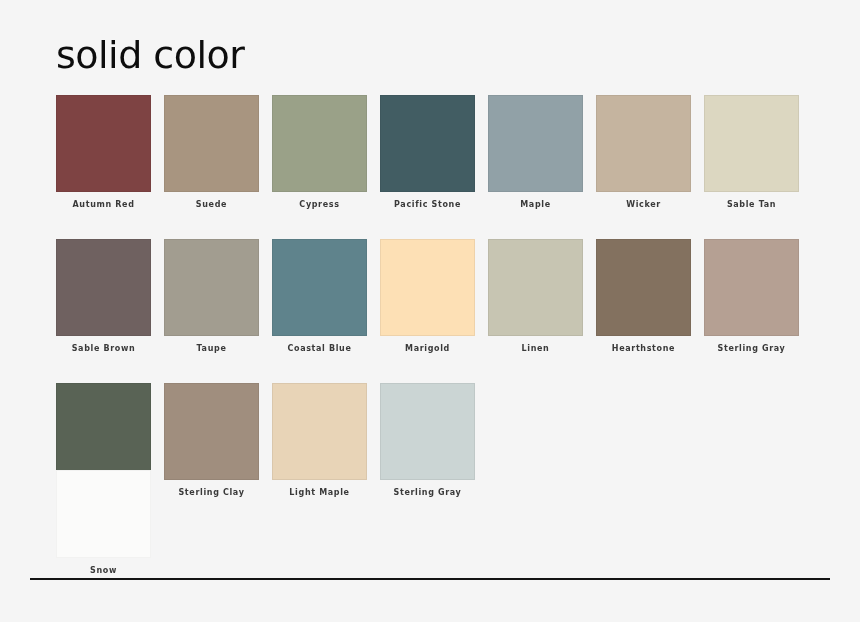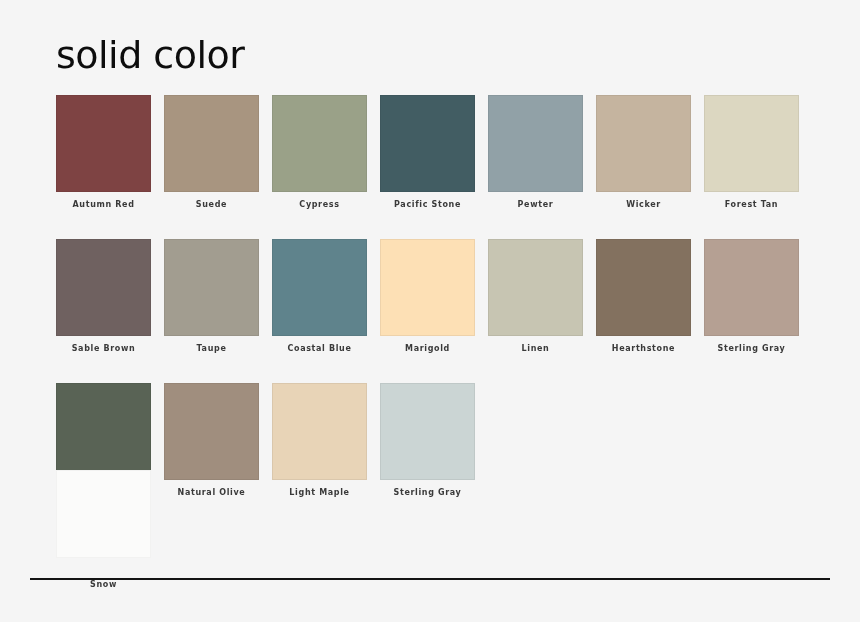--- a/index.html
+++ b/index.html
@@ -76,21 +76,21 @@
     top: 470px;
     width: 95px;
   }
 
   .extra-row .swatch {
     height: 88px;
     border: 1px solid rgba(0, 0, 0, 0.035);
   }
 
   .extra-row .swatch-label {
-    margin-top: 23px;
+    margin-top: 9px;
   }
 
   .bottom-rule {
     position: absolute;
     left: 30px;
     top: 578px;
     width: 800px;
     height: 2px;
     background: #141414;
   }
@@ -114,29 +114,29 @@
       <div class="cell">
         <div class="swatch" style="background: rgb(154, 161, 136);"></div>
         <div class="swatch-label">Cypress</div>
       </div>
       <div class="cell">
         <div class="swatch" style="background: rgb(66, 93, 99);"></div>
         <div class="swatch-label">Pacific Stone</div>
       </div>
       <div class="cell">
         <div class="swatch" style="background: rgb(145, 161, 167);"></div>
-        <div class="swatch-label">Pewter</div>
+        <div class="swatch-label">Maple</div>
       </div>
       <div class="cell">
         <div class="swatch" style="background: rgb(197, 180, 159);"></div>
         <div class="swatch-label">Wicker</div>
       </div>
       <div class="cell">
         <div class="swatch" style="background: rgb(220, 215, 193);"></div>
-        <div class="swatch-label">Forest Tan</div>
+        <div class="swatch-label">Sable Tan</div>
       </div>
       <div class="cell">
         <div class="swatch" style="background: rgb(111, 97, 96);"></div>
         <div class="swatch-label">Sable Brown</div>
       </div>
       <div class="cell">
         <div class="swatch" style="background: rgb(162, 157, 144);"></div>
         <div class="swatch-label">Taupe</div>
       </div>
       <div class="cell">
@@ -158,21 +158,21 @@
       <div class="cell">
         <div class="swatch" style="background: rgb(181, 160, 147);"></div>
         <div class="swatch-label">Sterling Gray</div>
       </div>
       <div class="cell">
         <div class="swatch" style="background: rgb(89, 99, 85);"></div>
         <div class="swatch-label">Wicker</div>
       </div>
       <div class="cell">
         <div class="swatch" style="background: rgb(160, 142, 126);"></div>
-        <div class="swatch-label">Natural Olive</div>
+        <div class="swatch-label">Sterling Clay</div>
       </div>
       <div class="cell">
         <div class="swatch" style="background: rgb(232, 212, 183);"></div>
         <div class="swatch-label">Light Maple</div>
       </div>
       <div class="cell">
         <div class="swatch" style="background: rgb(203, 213, 212);"></div>
         <div class="swatch-label">Sterling Gray</div>
       </div>
     </div>

